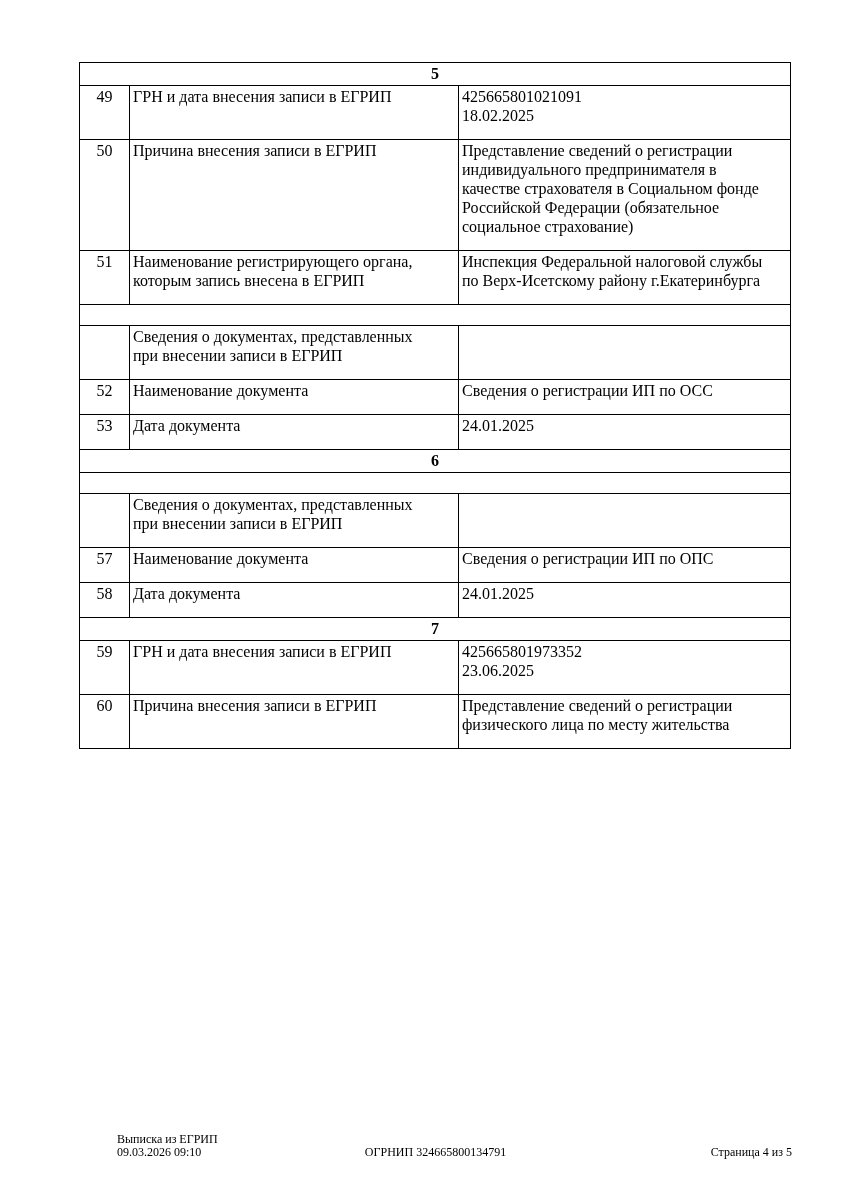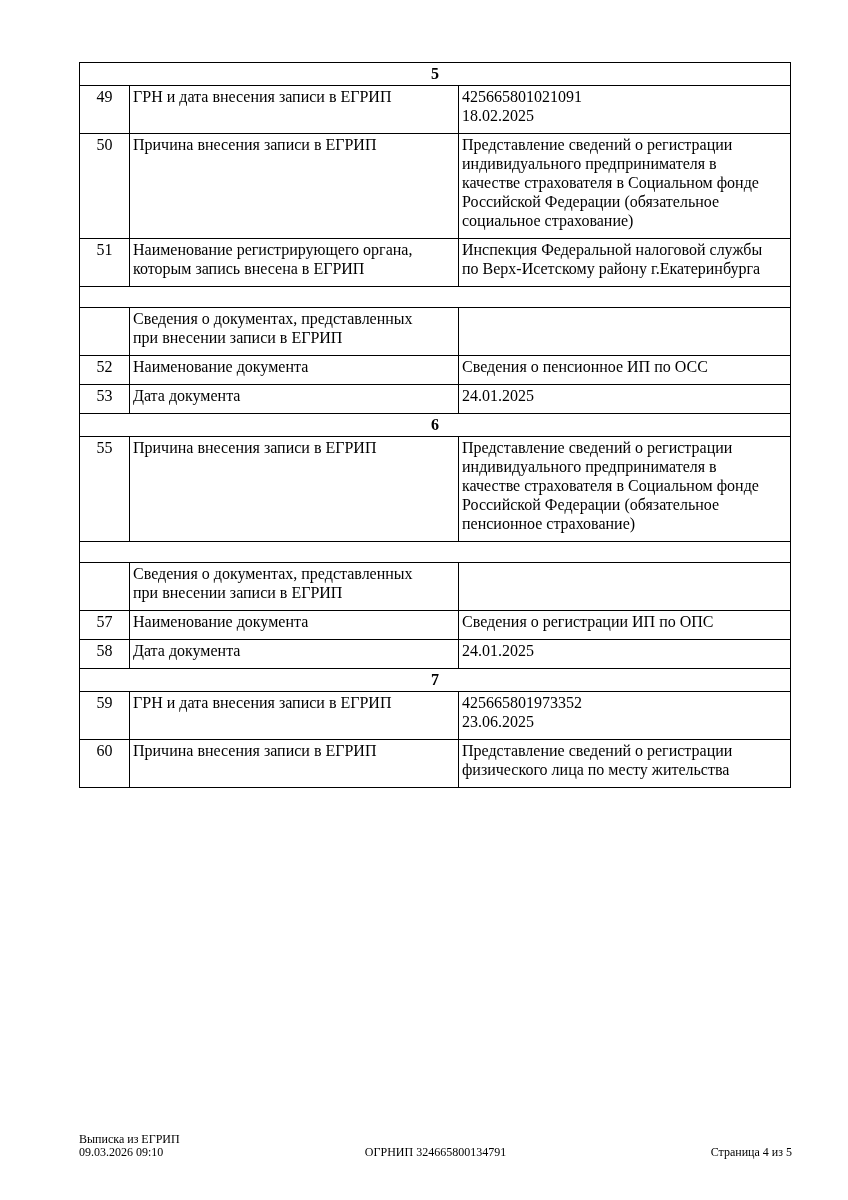--- a/index.html
+++ b/index.html
@@ -29,21 +29,21 @@
     border-collapse: collapse;
     table-layout: fixed;
   }
   .egrip-table col.c-num   { width: 50px; }
   .egrip-table col.c-label { width: 329px; }
   .egrip-table col.c-value { width: 332px; }
   .egrip-table td {
     border: 1px solid #000000;
     font-size: 16px;
     line-height: 19px;
-    padding: 1px 4px 8px 3px;
+    padding: 1px 4px 14px 3px;
     vertical-align: top;
     white-space: pre-line;
     overflow: hidden;
   }
   .egrip-table td.num {
     text-align: center;
     padding-left: 1px;
     padding-right: 1px;
   }
   .egrip-table tr.sec td {
@@ -60,21 +60,21 @@
     position: absolute;
     left: 79px;
     top: 1133px;
     width: 713px;
     display: grid;
     grid-template-columns: 1fr auto 1fr;
     align-items: end;
     font-size: 12px;
     line-height: 13px;
   }
-  .footer-left   { justify-self: start; }
+  .footer-left   { justify-self: start; margin-left: 38px; }
   .footer-center { justify-self: center; text-align: right; }
   .footer-right  { justify-self: end; }
 </style>
 </head>
 <body>
 
 <div class="sheet">
 
   <table class="egrip-table">
     <colgroup>
@@ -114,41 +114,32 @@
       </tr>
       <tr>
         <td class="num"></td>
         <td>Сведения о документах, представленных
 при внесении записи в ЕГРИП</td>
         <td></td>
       </tr>
       <tr>
         <td class="num">52</td>
         <td>Наименование документа</td>
-        <td>Сведения о пенсионное ИП по ОСС</td>
+        <td>Сведения о регистрации ИП по ОСС</td>
       </tr>
       <tr>
         <td class="num">53</td>
         <td>Дата документа</td>
         <td>24.01.2025</td>
       </tr>
     </tbody>
 
     <tbody>
       <tr class="sec">
         <td colspan="3">6</td>
-      </tr>
-      <tr>
-        <td class="num">55</td>
-        <td>Причина внесения записи в ЕГРИП</td>
-        <td>Представление сведений о регистрации
-индивидуального предпринимателя в
-качестве страхователя в Социальном фонде
-Российской Федерации (обязательное
-пенсионное страхование)</td>
       </tr>
       <tr class="gap">
         <td colspan="3"></td>
       </tr>
       <tr>
         <td class="num"></td>
         <td>Сведения о документах, представленных
 при внесении записи в ЕГРИП</td>
         <td></td>
       </tr>

